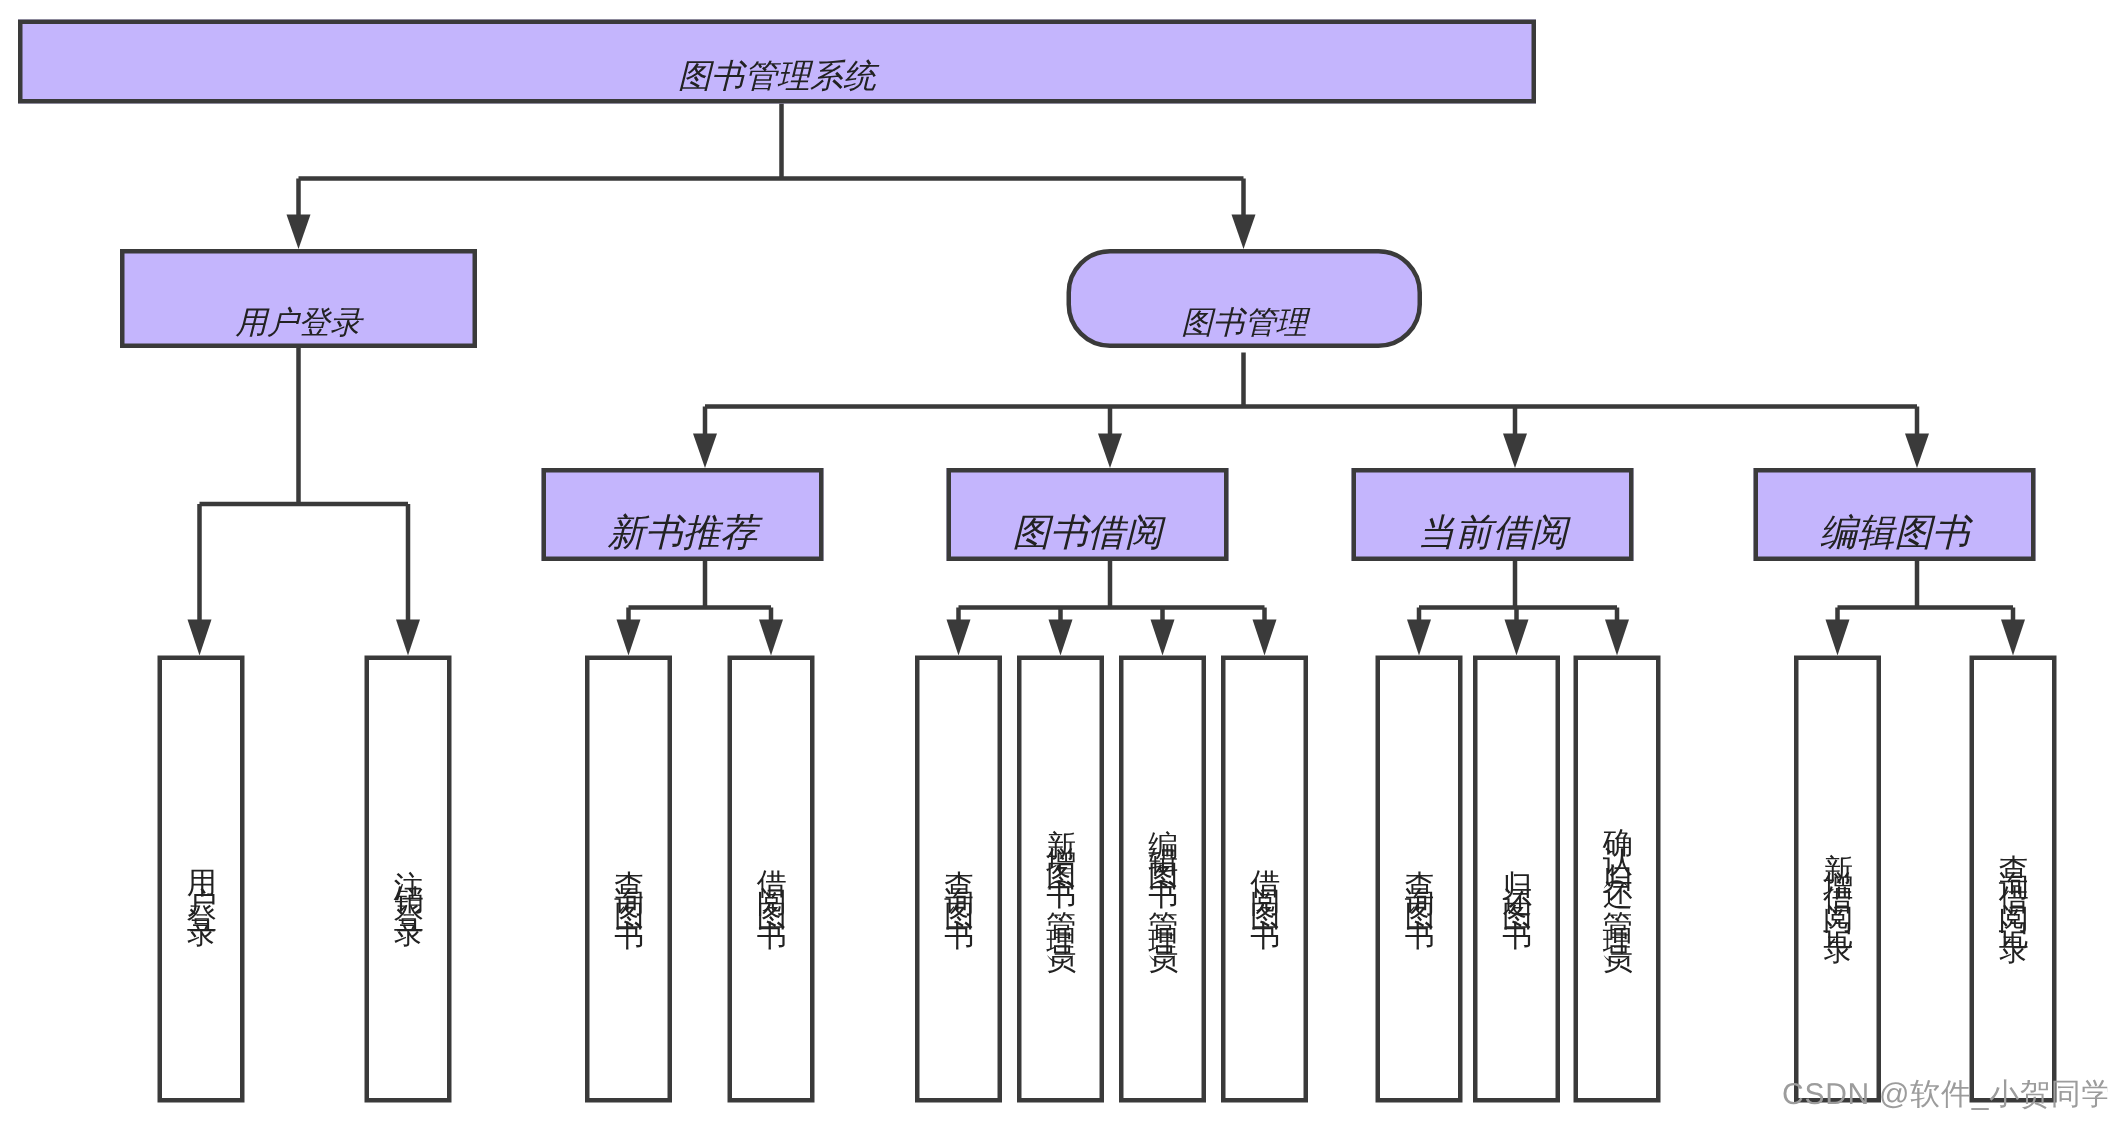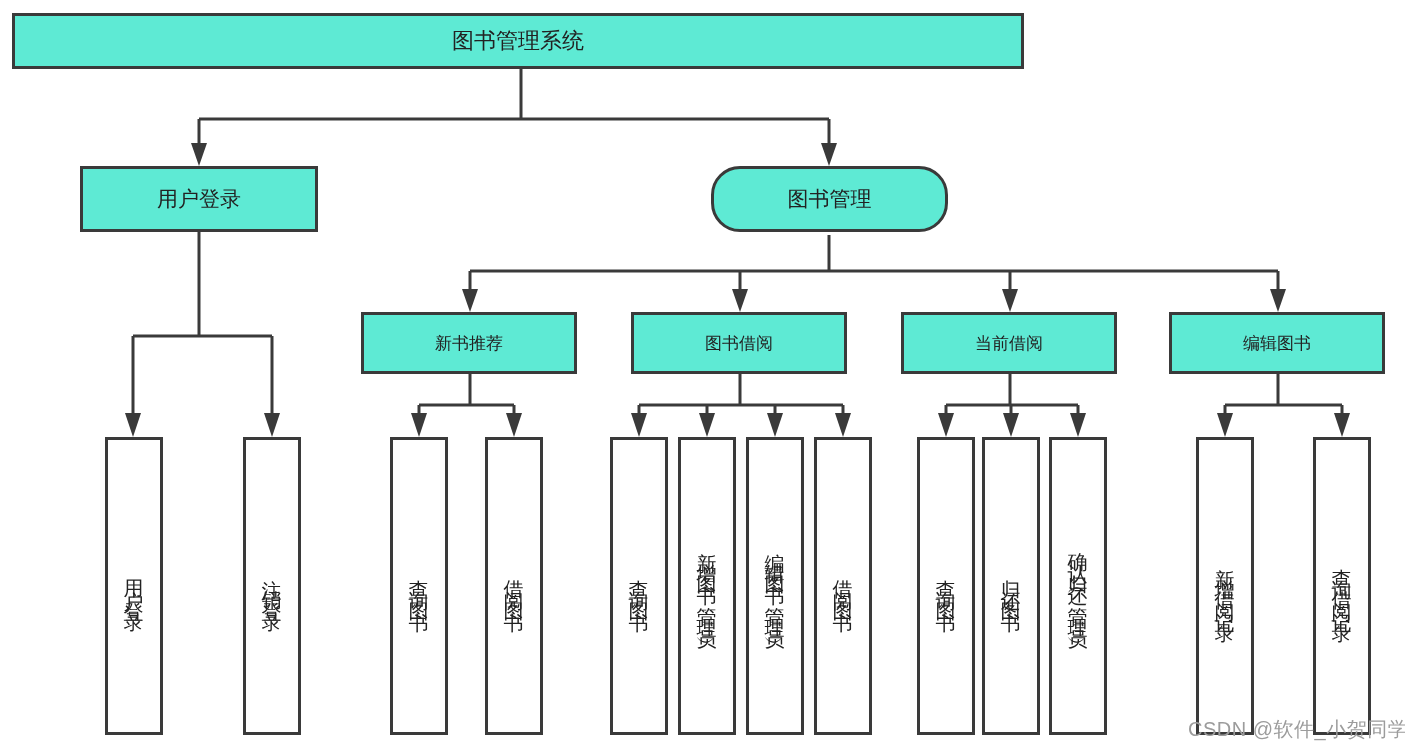--- a/index.html
+++ b/index.html
@@ -23,33 +23,34 @@
     overflow: hidden;
   }
   .connectors {
     position: absolute;
     left: 0; top: 0;
     width: 1405px; height: 747px;
     z-index: 1;
   }
   .node {
     position: absolute;
-    background: #5eead4;
+    background: #c4b5fd;
     border: 3px solid var(--box-border);
     display: flex;
-    align-items: center;
+    align-items: flex-end;
     justify-content: center;
     z-index: 2;
     color: var(--text);
+    font-style: italic;
   }
   .node-root   { left: 12px;  top: 13px;  width: 1012px; height: 56px; font-size: 22px; }
   .node-l2     { top: 166px; height: 66px; font-size: 21px; }
   .node-l2.a   { left: 80px;  width: 238px; }
   .node-l2.b   { left: 711px; width: 237px; border-radius: 29px; }
-  .node-l3     { top: 312px; height: 62px; width: 216px; font-size: 17px; }
+  .node-l3     { top: 312px; height: 62px; width: 188px; font-size: 25px; }
   .node-l3.p1  { left: 361px; }
   .node-l3.p2  { left: 631px; }
   .node-l3.p3  { left: 901px; }
   .node-l3.p4  { left: 1169px; }
   .leaf {
     position: absolute;
     top: 437px;
     width: 58px;
     height: 298px;
     background: #ffffff;

